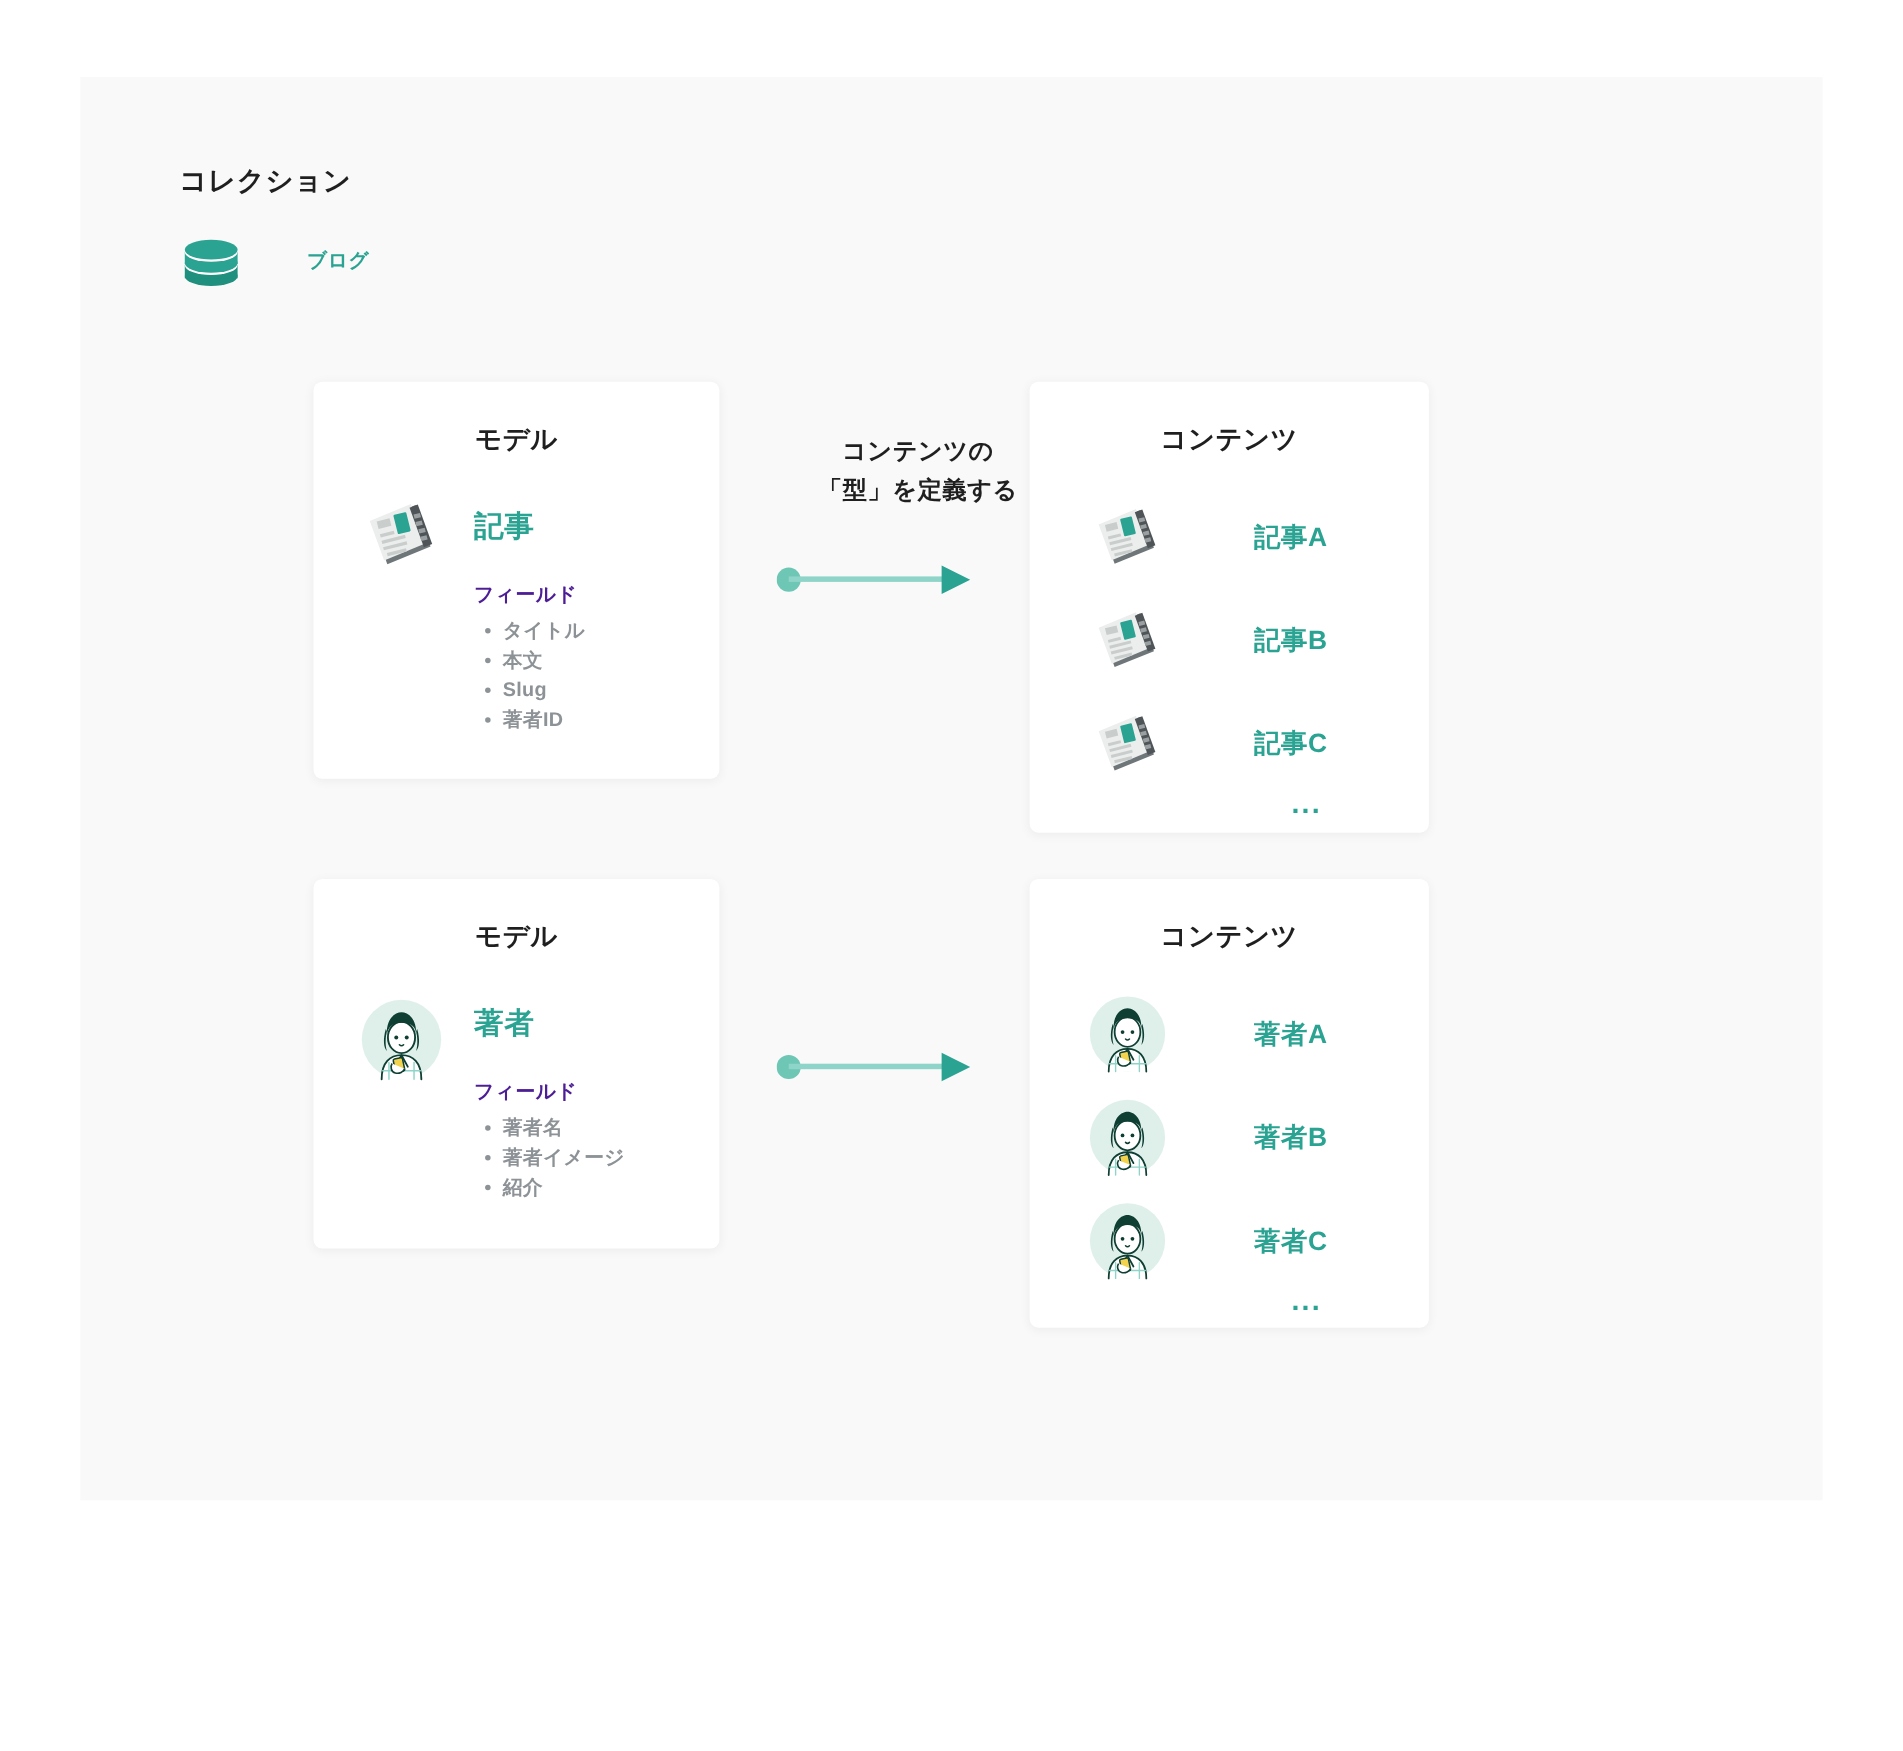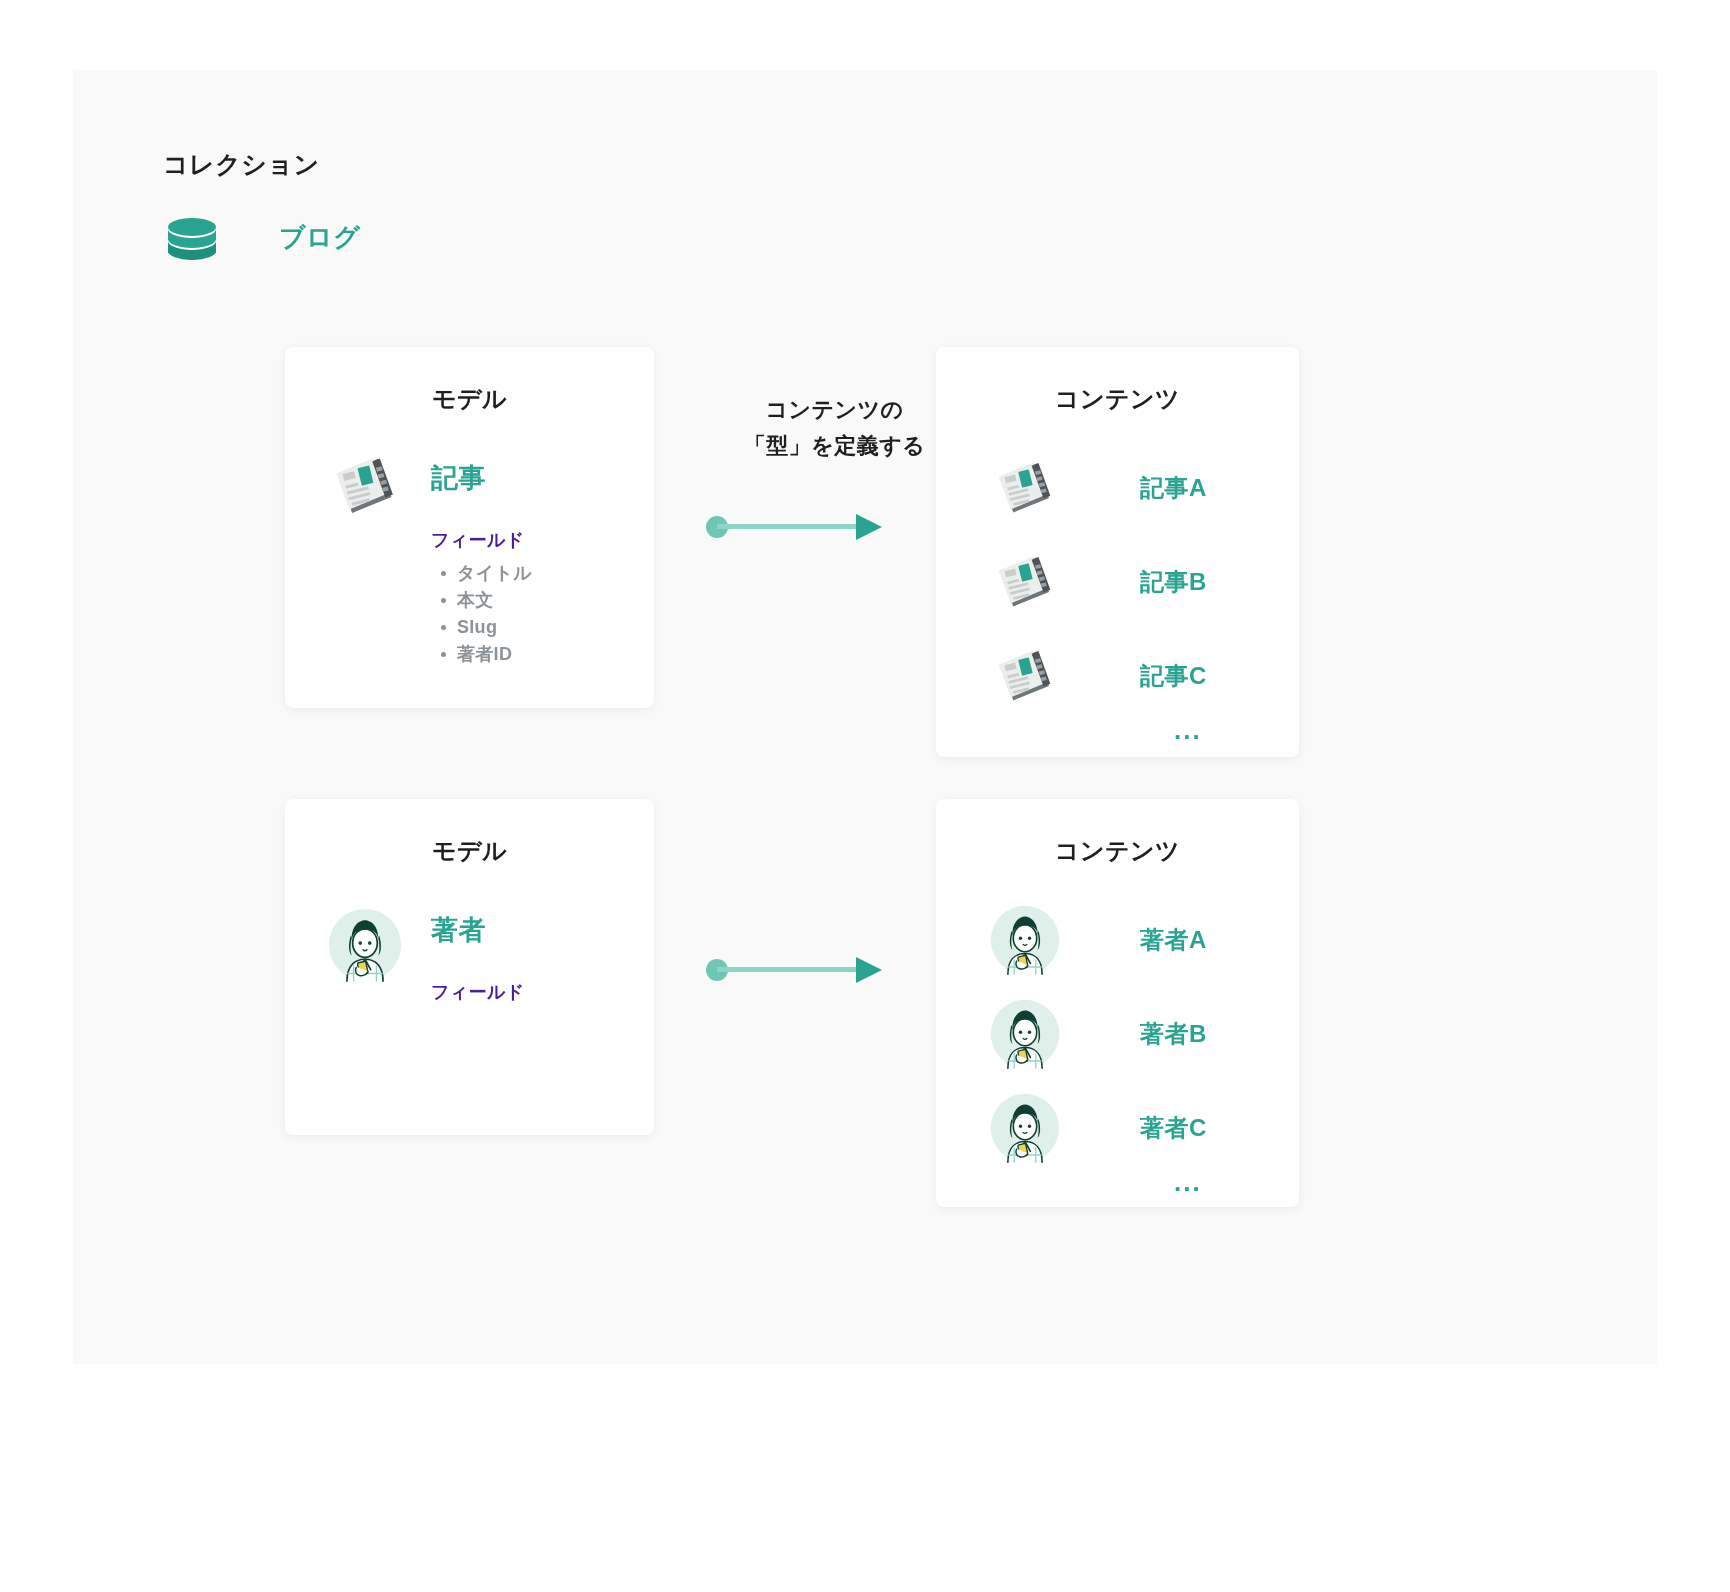--- a/index.html
+++ b/index.html
@@ -31,21 +31,21 @@
   }
   .collection-row {
     position: absolute;
     left: 160px; top: 205px;
     display: flex;
     align-items: center;
     gap: 55px;
   }
   .db-icon { width: 64px; height: 64px; display: block; }
   .collection-name {
-    font-size: 26px;
+    font-size: 18px;
     font-weight: 700;
     color: #2aa392;
     letter-spacing: 0.5px;
   }
 
   
   .card {
     position: absolute;
     background: #ffffff;
     border-radius: 8px;
@@ -331,20 +331,25 @@
           <circle cx="35" cy="38" r="1.9" fill="#0f3f33"></circle>
           <circle cx="45" cy="38" r="1.9" fill="#0f3f33"></circle>
           <path d="M38 45 Q40 47 42 45" stroke="#0f3f33" stroke-width="1.5" fill="none" stroke-linecap="round"></path>
           <rect x="33" y="58" width="9" height="13" rx="1.5" fill="#f3d34e" stroke="#0f3f33" stroke-width="1.5" transform="rotate(-12 37 64)"></rect>
           <path d="M31 63 C29 66 30 71 34 72 C38 73 42 71 43 68" fill="#ffffff" stroke="#0f3f33" stroke-width="1.6"></path>
         </svg>
       </div>
       <div class="model-text">
         <div class="model-name">著者</div>
         <div class="fields-label">フィールド</div>
+        <ul class="fields-list">
+          <li>著者名</li>
+          <li>著者イメージ</li>
+          <li>紹介</li>
+        </ul>
       </div>
     </div>
   </div>
 
   <div class="arrow-group" id="arrow-2">
     <svg class="arrow-svg" width="178" height="30" viewBox="0 0 178 30" aria-hidden="true">
       <circle cx="11" cy="15" r="11" fill="#6ec6b5"></circle>
       <rect x="11" y="12" width="140" height="5" fill="#8fd4c8"></rect>
       <path d="M150 2 L176 15 L150 28 Z" fill="#2aa392"></path>
     </svg>

